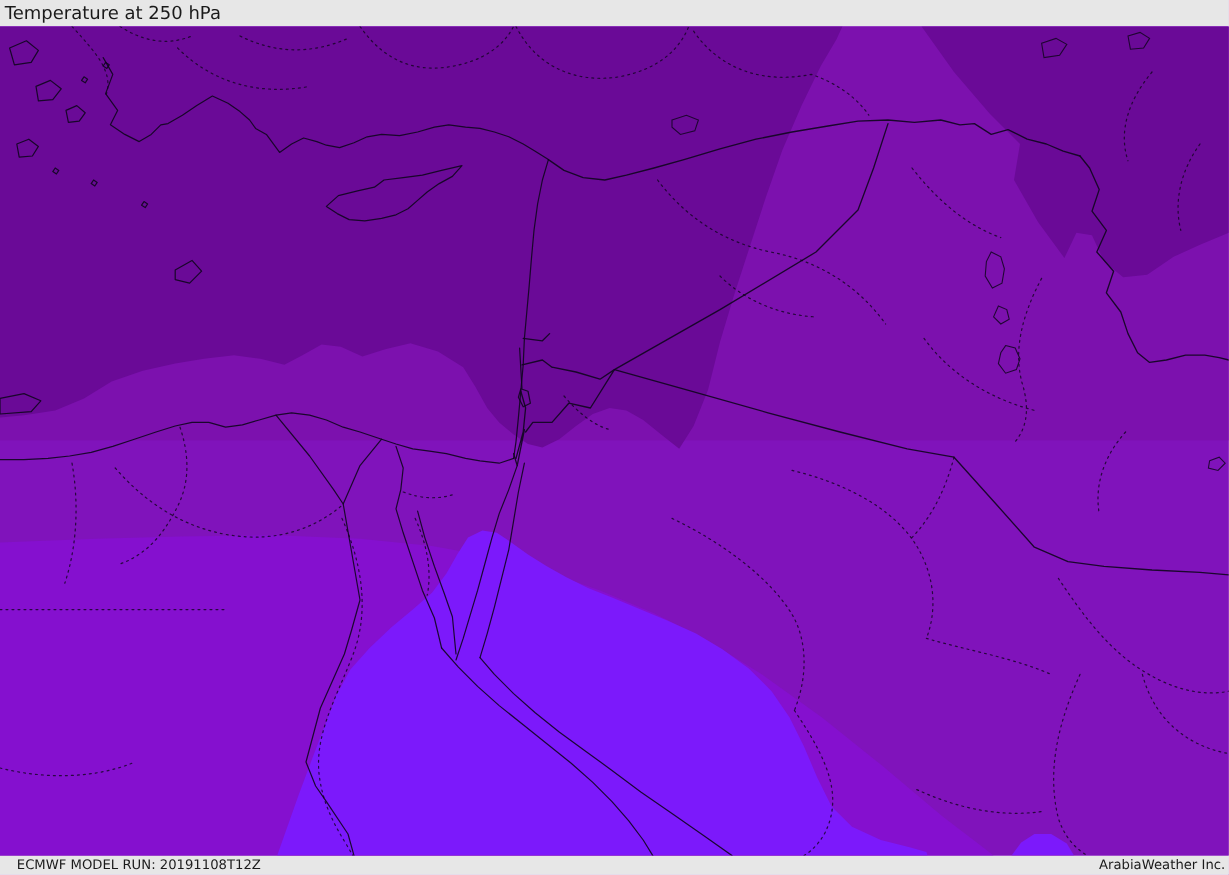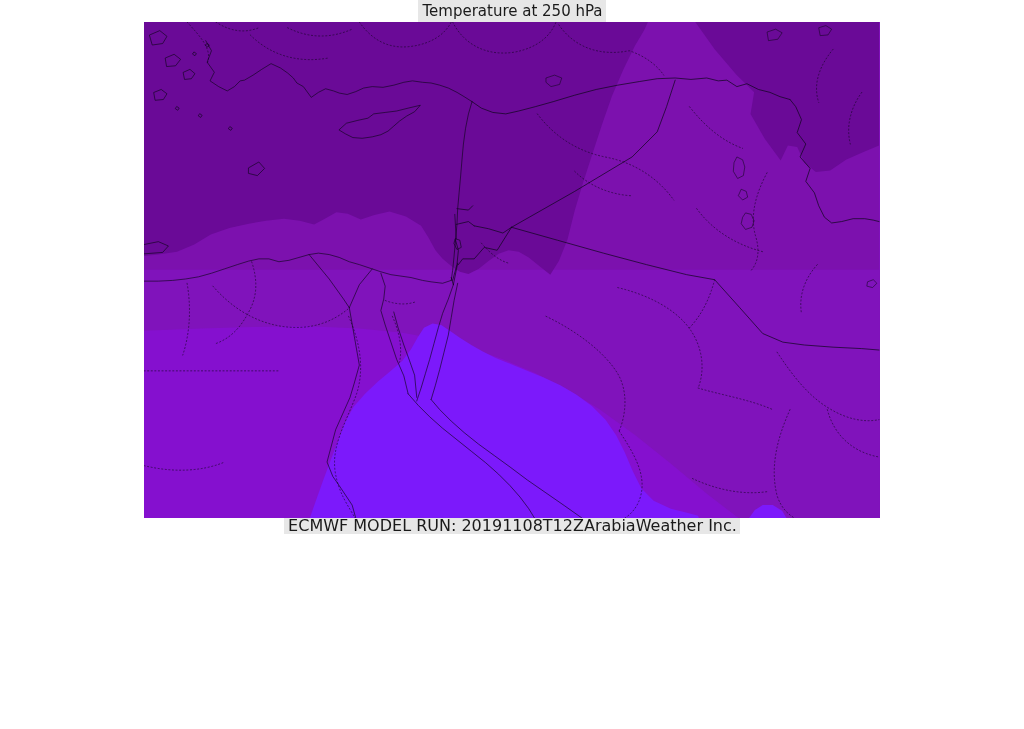--- a/index.html
+++ b/index.html
@@ -8,29 +8,29 @@
     --line-color:#10051e;
     --band-coldest-north:#6a0a97;
     --band-cool-upper:#7c11ae;
     --band-cool-lower:#8013bb;
     --band-warm-south:#8510cf;
     --band-warmest-red-sea:#7c19fb;
   }
   *{margin:0;padding:0;box-sizing:border-box;}
   html,body{width:1024px;height:729px;overflow:hidden;}
   body{font-family:"DejaVu Sans","Liberation Sans",sans-serif;background:#fff;}
-  .app{width:1024px;height:534px;display:flex;flex-direction:column;align-items:center;}
+  .app{width:1024px;height:534px;display:flex;flex-direction:column;}
   .topbar{height:22px;background:var(--bar-bg);display:flex;align-items:center;
           justify-content:space-between;padding:0 3px 0 4px;flex:0 0 auto;}
   .topbar span{font-size:15px;color:var(--text-color);line-height:22px;white-space:nowrap;}
   .map-area{flex:1 1 auto;position:relative;background:var(--band-cool-lower);}
   .map-area svg{display:block;width:100%;height:100%;}
   .bottombar{height:16px;background:var(--bar-bg);display:flex;align-items:center;
              justify-content:space-between;padding:0 3px 0 4px;flex:0 0 auto;}
-  .bottombar span{font-size:16px;color:var(--text-color);line-height:16px;white-space:nowrap;}
+  .bottombar span{font-size:11px;color:var(--text-color);line-height:16px;white-space:nowrap;margin-left:10px;}
   .coast{fill:none;stroke:var(--line-color);stroke-width:1;stroke-linejoin:round;stroke-linecap:round;opacity:.9;}
   .border{fill:none;stroke:var(--line-color);stroke-width:1.1;stroke-linejoin:round;stroke-linecap:round;opacity:.9;}
   .dot{fill:none;stroke:var(--line-color);stroke-width:1;stroke-dasharray:1.6 3.4;
        stroke-linecap:round;opacity:.8;}
   .lake{fill:none;stroke:var(--line-color);stroke-width:0.9;opacity:.85;}
 </style>
 </head>
 <body>
 
 <div class="app">

